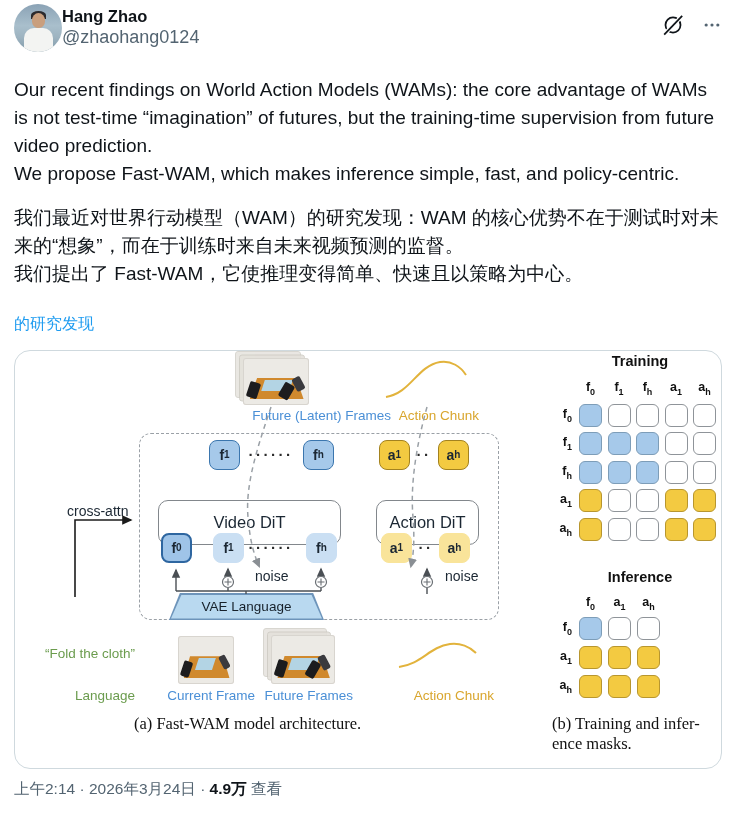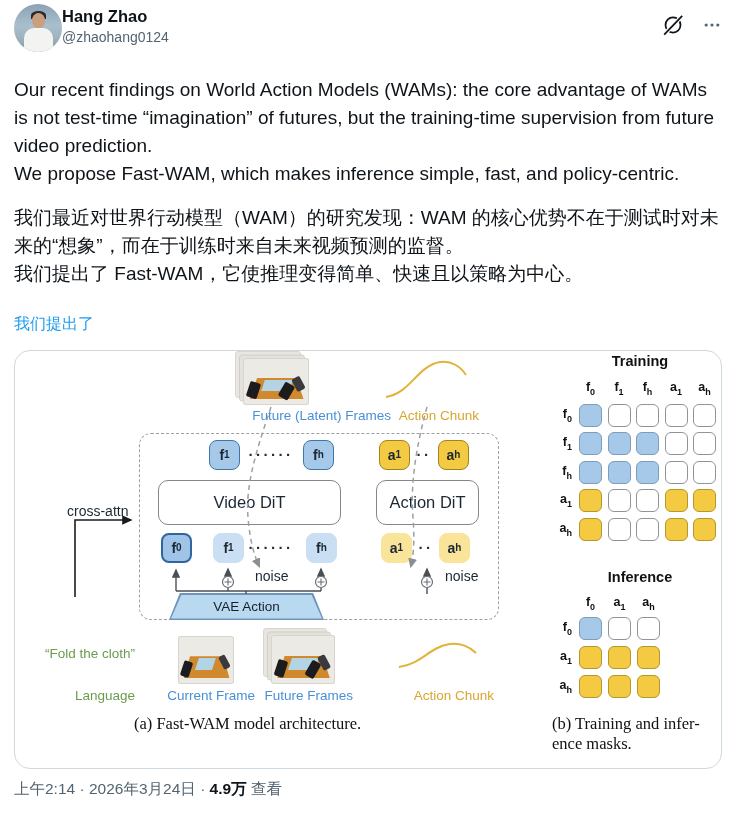--- a/index.html
+++ b/index.html
@@ -15,21 +15,21 @@
   .avatar {
     width:48px; height:48px; border-radius:50%; overflow:hidden; position:relative;
     background:linear-gradient(180deg,#8aa2b5 0%,#a9bfcc 45%,#9db3c0 70%,#7f99a8 100%);
     flex:0 0 auto; cursor:pointer;
   }
   .av-head { position:absolute; left:18px; top:9px; width:13px; height:15px; border-radius:50% 50% 45% 45%; background:#c99f7e; }
   .av-hair { position:absolute; left:17px; top:7px; width:15px; height:8px; border-radius:50% 50% 0 0; background:#2a2a2e; }
   .av-body { position:absolute; left:10px; top:24px; width:29px; height:26px; border-radius:10px 10px 0 0; background:#f3f4f2; }
   .names { padding-top:2px; line-height:21px; }
   .disp-name { font-size:16.5px; font-weight:700; color:#0f1419; }
-  .handle { font-size:14px; color:#536471; }
+  .handle { font-size:18px; color:#536471; }
   .hdr-actions { position:absolute; right:0; top:10px; display:flex; align-items:center; gap:18px; }
   .icon-btn { background:none; border:none; cursor:pointer; display:flex; align-items:center; }
 
   
   .tweet-text { font-size:19px; line-height:28px; white-space:pre-line; color:#0f1419; }
   .tw-en { margin-top:22px; }
   .tw-zh { margin-top:16px; }
   .translate { display:inline-block; margin-top:26px; font-size:16px; color:#1d9bf0; text-decoration:none; cursor:pointer; }
 
   
@@ -70,21 +70,21 @@
   .tok.f-strong { background:#a6c9ea; border:1.8px solid #3b76ae; }
   .tok.f-strongest { background:#9fc4e8; border:2.2px solid #2e66a0; }
   .tok.f-light { background:#cadff3; border:1px solid #cadff3; }
   .tok.a-strong { background:#f3ca41; border:1.8px solid #a3821f; }
   .tok.a-light { background:#f9e49a; border:1px solid #f9e49a; }
   .dots { position:absolute; font-size:15px; font-weight:700; letter-spacing:2.5px; color:#2b2b2b; text-align:center; }
 
   
   .dit {
     position:absolute; height:45px; background:#fff; border:1.4px solid #82878c; border-radius:10px;
-    display:flex; align-items:center; justify-content:center; font-size:16.5px; color:#1b2733;
+    display:flex; align-items:center; justify-content:center; font-size:16.5px; color:#1b2733;margin-top:20px;
   }
 
   
   .trap { position:absolute; }
   .trap .t-border, .trap .t-fill { position:absolute; inset:0; clip-path:polygon(7% 0,93% 0,100% 100%,0 100%); }
   .trap .t-fill { inset:1.5px 2px; }
   .trap .t-text { position:absolute; inset:0; display:flex; align-items:center; justify-content:center; font-size:13.5px; color:#16202a; }
   .trap-green .t-border { background:#66794f; } .trap-green .t-fill { background:#c9dfad; }
   .trap-blue .t-border { background:#6d94ba; } .trap-blue .t-fill { background:#b9d9f0; }
   .trap-yellow .t-border { background:#9a8436; } .trap-yellow .t-fill { background:#f6d976; }
@@ -142,21 +142,21 @@
         </svg>
       </button>
     </div>
   </div>
 
   
   <div class="tweet-text tw-en">Our recent findings on World Action Models (WAMs): the core advantage of WAMs is not test-time “imagination” of futures, but the training-time supervision from future video prediction.
 We propose Fast-WAM, which makes inference simple, fast, and policy-centric.</div>
   <div class="tweet-text tw-zh">我们最近对世界行动模型（WAM）的研究发现：WAM 的核心优势不在于测试时对未来的“想象”，而在于训练时来自未来视频预测的监督。
 我们提出了 Fast-WAM，它使推理变得简单、快速且以策略为中心。</div>
-  <a class="translate">我们提出了</a>
+  <a class="translate">的研究发现</a>
 
   
   <div class="figure-card" id="figure">
 
     <div class="photo" style="left:228px;top:7px;width:66px;height:47px;">
       <div class="ph-layer ph-l2"></div>
       <div class="ph-layer ph-l1"></div>
       <div class="ph-main">
         <div class="ph-table"></div>
           <div class="ph-cloth"></div>
@@ -195,21 +195,21 @@
     <div class="tok a-light" style="left:424px;top:182px;">a<sub>h</sub></div>
 
     <div class="small-lbl" style="left:240px;top:217px;">noise</div>
     <div class="small-lbl" style="left:430px;top:217px;">noise</div>
 
     <div class="small-lbl" style="left:52px;top:152px;">cross-attn</div>
 
     <div class="trap trap-blue" style="left:154px;top:242px;width:155px;height:27px;">
       <div class="t-border"></div>
         <div class="t-fill"></div>
-      <div class="t-text">VAE Action</div>
+      <div class="t-text">VAE Language</div>
     </div>
 
     <div class="fig-lbl lbl-green" style="left:2px;top:295px;width:118px;">“Fold the cloth”</div>
     <div class="fig-lbl lbl-green" style="left:2px;top:337px;width:118px;">Language</div>
 
     <div class="photo" style="left:163px;top:285px;width:56px;height:48px;">
       <div class="ph-main">
         <div class="ph-table"></div>
           <div class="ph-cloth" style="width:30%;left:34%;"></div>
         <div class="ph-arm al"></div>

